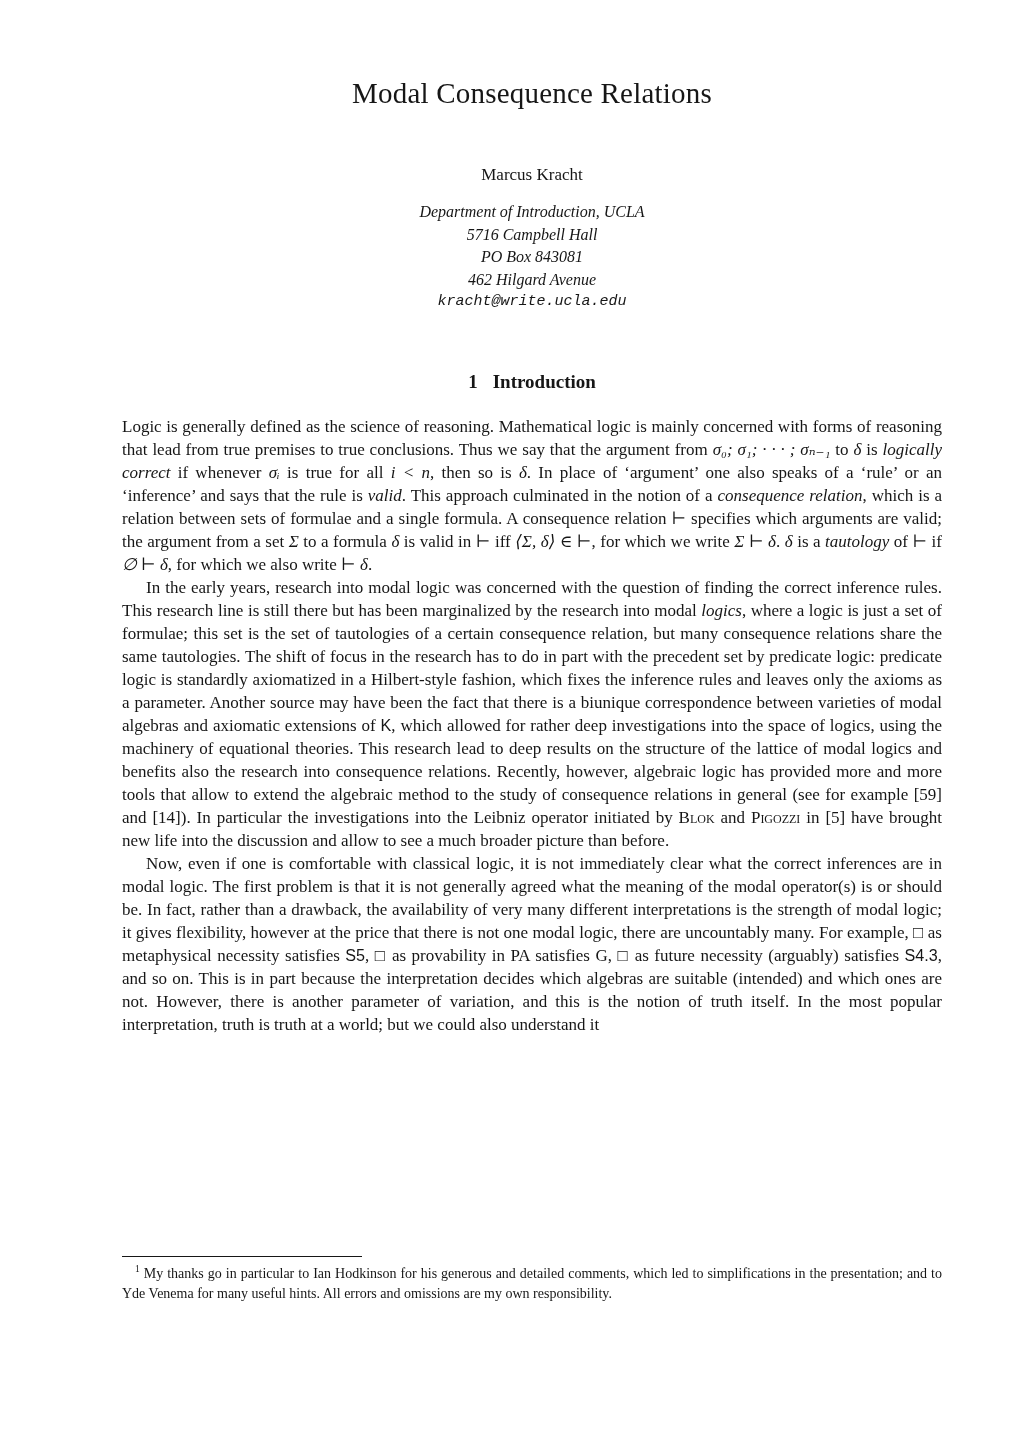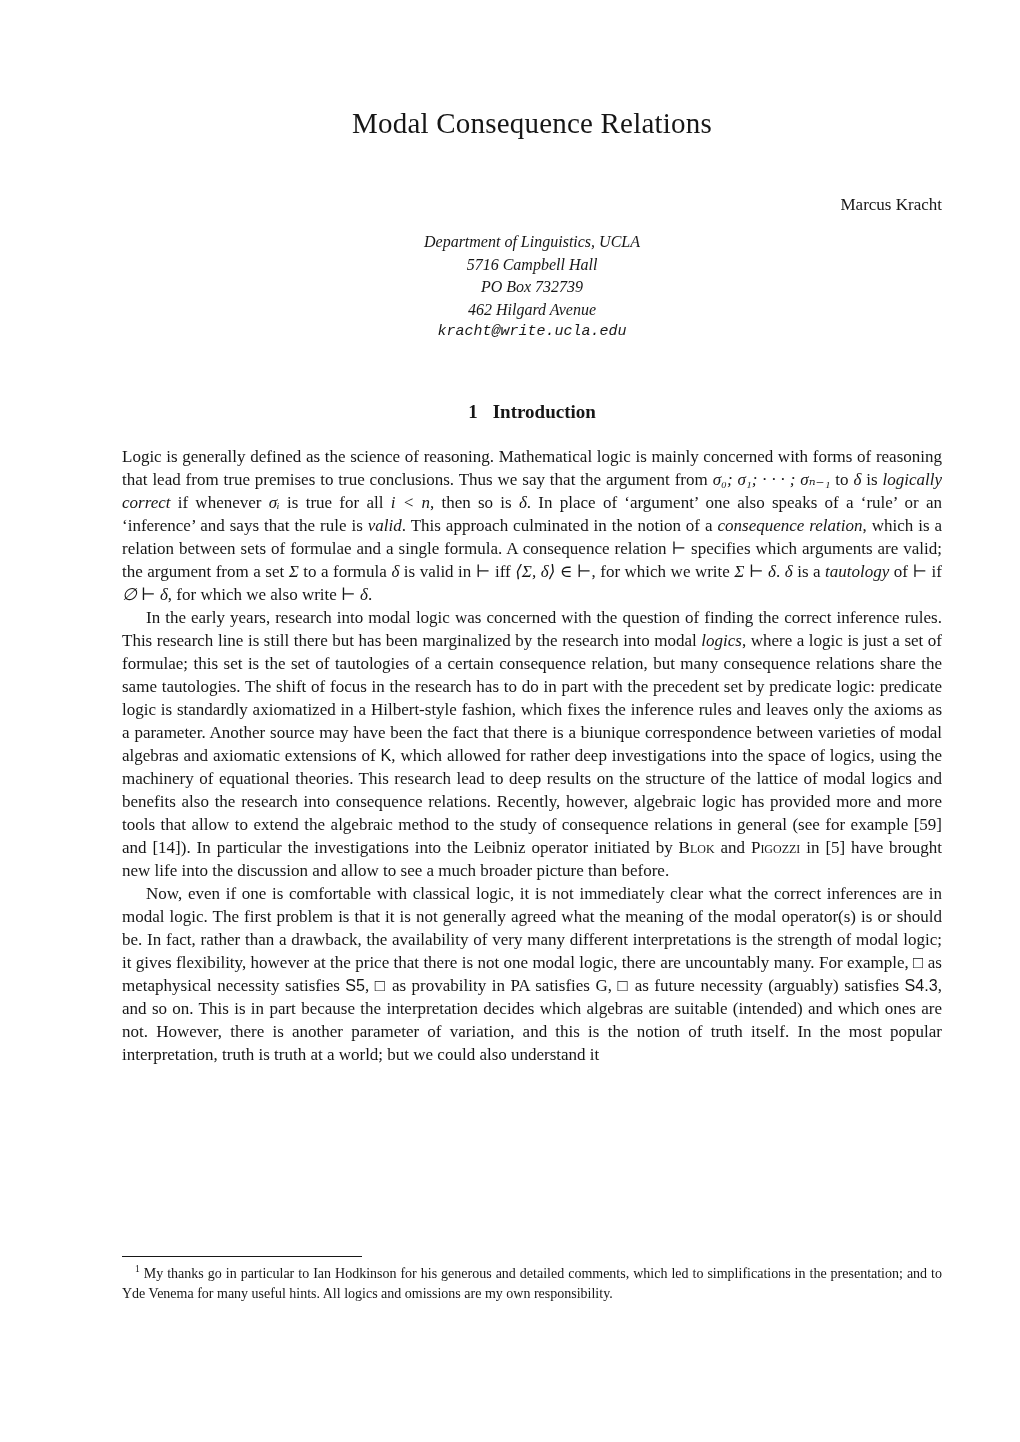--- a/index.html
+++ b/index.html
@@ -12,32 +12,32 @@
     position: relative;
     overflow: hidden;
   }
   .content {
     position: absolute;
     left: 122px; top: 0;
     width: 820px;
   }
   .title {
     margin: 0;
-    padding-top: 106px;
+    padding-top: 76px;
     font-size: 29px;
     line-height: 34px;
     font-weight: 400;
     text-align: center;
     letter-spacing: 0.2px;
   }
   .author {
     margin-top: 54px;
     font-size: 17px;
     line-height: 21px;
-    text-align: right;
+    text-align: center;
   }
   .address {
     margin-top: 16px;
     font-size: 16px;
     line-height: 22.5px;
     font-style: italic;
     text-align: center;
   }
   .address .email {
     font-family: "Liberation Mono", "DejaVu Sans Mono", monospace;
@@ -89,35 +89,35 @@
 </head>
 <body>
 
 <div class="content">
 
   <h1 class="title">Modal Consequence Relations</h1>
 
   <div class="author">Marcus Kracht</div>
 
   <div class="address">
-    <div>Department of Linguistics, UCLA</div>
+    <div>Department of Introduction, UCLA</div>
     <div>5716 Campbell Hall</div>
-    <div>PO Box 732739</div>
+    <div>PO Box 843081</div>
     <div>462 Hilgard Avenue</div>
     <div class="email">kracht@write.ucla.edu</div>
   </div>
 
   <h2 class="section-heading">
     <span class="sec-num">1</span><span>Introduction</span>
   </h2>
 
   <div class="body-text">
     <p><span>Logic is generally defined as the science of reasoning. Mathematical logic is mainly concerned with forms of reasoning that lead from true premises to true conclusions. Thus we say that the argument from </span><span class="seg-m">σ₀; σ₁; · · · ; σₙ₋₁</span><span> to </span><span class="seg-m">δ</span><span> is </span><span class="seg-i">logically correct</span><span> if whenever </span><span class="seg-m">σᵢ</span><span> is true for all </span><span class="seg-m">i &lt; n</span><span>, then so is </span><span class="seg-m">δ</span><span>. In place of ‘argument’ one also speaks of a ‘rule’ or an ‘inference’ and says that the rule is </span><span class="seg-i">valid</span><span>. This approach culminated in the notion of a </span><span class="seg-i">consequence relation</span><span>, which is a relation between sets of formulae and a single formula. A consequence relation </span><span class="seg-m">⊢</span><span> specifies which arguments are valid; the argument from a set </span><span class="seg-m">Σ</span><span> to a formula </span><span class="seg-m">δ</span><span> is valid in </span><span class="seg-m">⊢</span><span> iff </span><span class="seg-m">⟨Σ, δ⟩ ∈ ⊢</span><span>, for which we write </span><span class="seg-m">Σ ⊢ δ</span><span>. </span><span class="seg-m">δ</span><span> is a </span><span class="seg-i">tautology</span><span> of </span><span class="seg-m">⊢</span><span> if </span><span class="seg-m">∅ ⊢ δ</span><span>, for which we also write </span><span class="seg-m">⊢ δ</span><span>.</span></p>
     <p class="indent"><span>In the early years, research into modal logic was concerned with the question of finding the correct inference rules. This research line is still there but has been marginalized by the research into modal </span><span class="seg-i">logics</span><span>, where a logic is just a set of formulae; this set is the set of tautologies of a certain consequence relation, but many consequence relations share the same tautologies. The shift of focus in the research has to do in part with the precedent set by predicate logic: predicate logic is standardly axiomatized in a Hilbert-style fashion, which fixes the inference rules and leaves only the axioms as a parameter. Another source may have been the fact that there is a biunique correspondence between varieties of modal algebras and axiomatic extensions of </span><span class="seg-sf">K</span><span>, which allowed for rather deep investigations into the space of logics, using the machinery of equational theories. This research lead to deep results on the structure of the lattice of modal logics and benefits also the research into consequence relations. Recently, however, algebraic logic has provided more and more tools that allow to extend the algebraic method to the study of consequence relations in general (see for example [59] and [14]). In particular the investigations into the Leibniz operator initiated by </span><span class="seg-sc">Blok</span><span> and </span><span class="seg-sc">Pigozzi</span><span> in [5] have brought new life into the discussion and allow to see a much broader picture than before.</span></p>
     <p class="indent"><span>Now, even if one is comfortable with classical logic, it is not immediately clear what the correct inferences are in modal logic. The first problem is that it is not generally agreed what the meaning of the modal operator(s) is or should be. In fact, rather than a drawback, the availability of very many different interpretations is the strength of modal logic; it gives flexibility, however at the price that there is not one modal logic, there are uncountably many. For example, </span><span>□</span><span> as metaphysical necessity satisfies </span><span class="seg-sfb">S5</span><span>, </span><span>□</span><span> as provability in </span><span class="seg-b">PA</span><span> satisfies </span><span class="seg-b">G</span><span>, </span><span>□</span><span> as future necessity (arguably) satisfies </span><span class="seg-sf">S4.3</span><span>, and so on. This is in part because the interpretation decides which algebras are suitable (intended) and which ones are not. However, there is another parameter of variation, and this is the notion of truth itself. In the most popular interpretation, truth is truth at a world; but we could also understand it</span></p>
   </div>
 
   <div class="footnote">
     <hr class="footnote-rule">
-    <p class="footnote-text"><span class="seg-sup">1</span><span> My thanks go in particular to Ian Hodkinson for his generous and detailed comments, which led to simplifications in the presentation; and to Yde Venema for many useful hints. All logics and omissions are my own responsibility.</span></p>
+    <p class="footnote-text"><span class="seg-sup">1</span><span> My thanks go in particular to Ian Hodkinson for his generous and detailed comments, which led to simplifications in the presentation; and to Yde Venema for many useful hints. All errors and omissions are my own responsibility.</span></p>
   </div>
 
 </div>
 
 </body></html>

